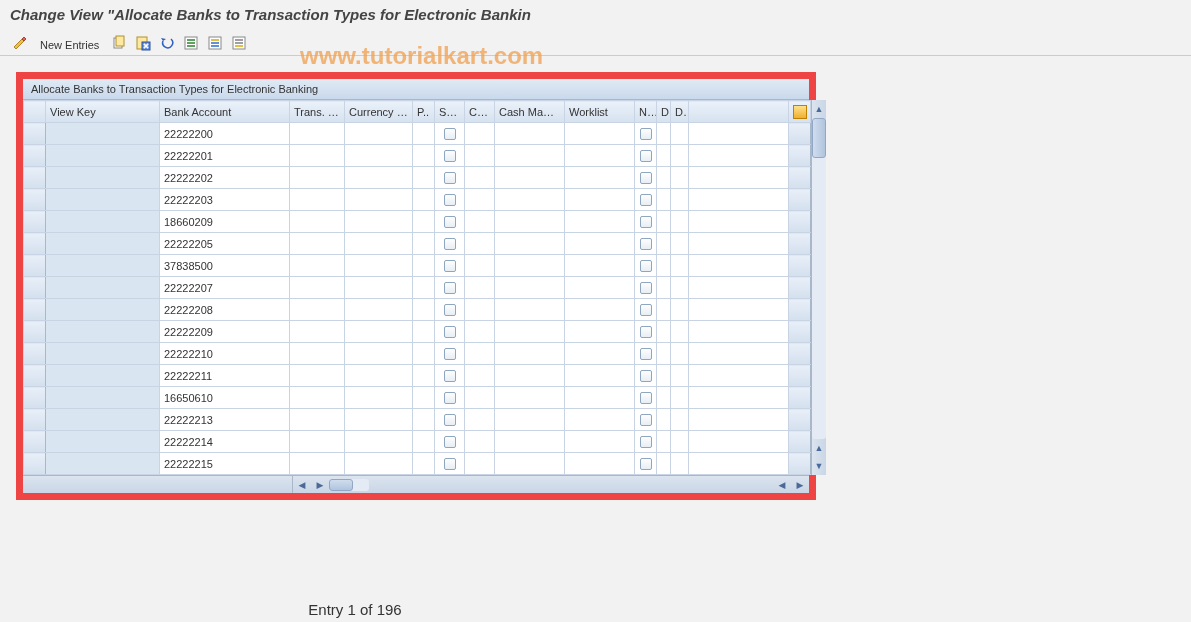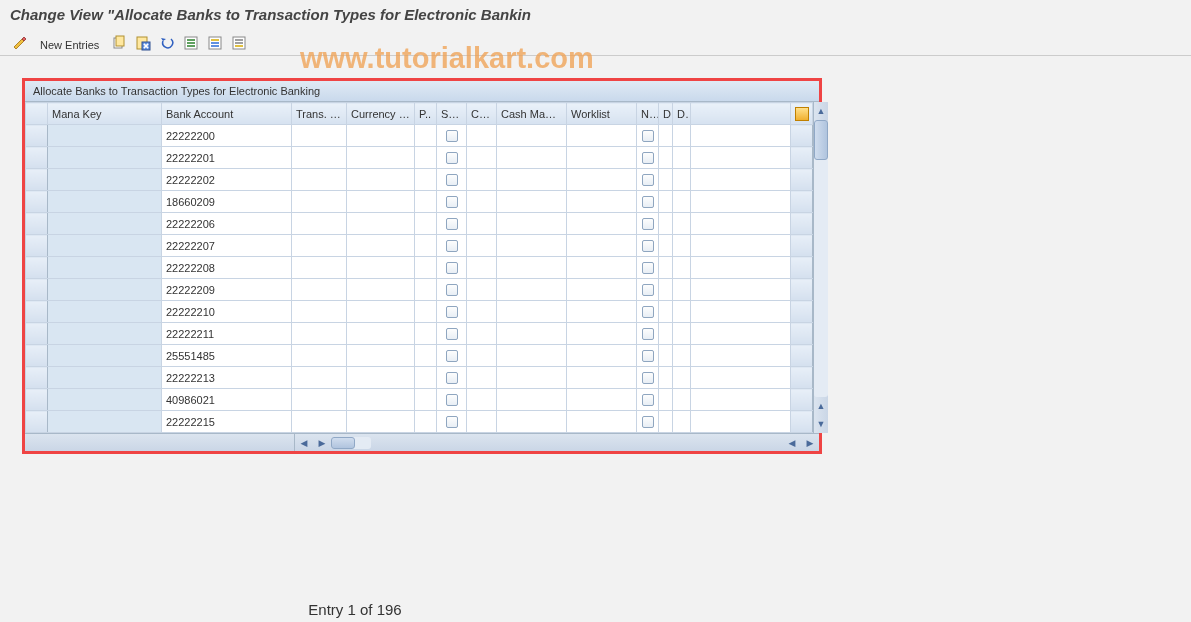--- a/index.html
+++ b/index.html
@@ -40,23 +40,23 @@
       border-radius: 2px;
       cursor: pointer;
     }
     .toolbar .text-btn {
       padding: 2px 6px;
       font-size: 11px;
       color: #333;
       cursor: pointer;
     }
     .panel {
-      margin: 22px;
+      margin: 16px;
       width: 800px;
-      border: 3px solid #ef4444;
+      border: 7px solid #ef4444;
       background: #a3a3a3;
     }
     .panel-header {
       background: linear-gradient(#e0eaf4, #c9d9ec);
       padding: 4px 8px;
       font-size: 11px;
       color: #333;
       border-bottom: 1px solid #a8b8c8;
     }
     .grid-wrap {
@@ -233,21 +233,21 @@
       padding: 0 28px 0 28px;
     }
     .entry-label {
       font-size: 15px;
       color: #333;
     }
     .watermark {
       position: absolute;
       top: 42px;
       left: 300px;
-      font-size: 29px;
+      font-size: 24px;
       font-weight: bold;
       color: #f0a050;
       opacity: 0.75;
       pointer-events: none;
       font-family: Arial, sans-serif;
     }
     svg { display: block; }
   </style>
 </head>
 <body>
@@ -326,21 +326,21 @@
         <col style="width:70px">
         <col style="width:22px">
         <col style="width:14px">
         <col style="width:18px">
         <col style="width:100px">
         <col style="width:22px">
       </colgroup>
       <thead>
         <tr>
           <th></th>
-          <th>Mana Key</th>
+          <th>View Key</th>
           <th>Bank Account</th>
           <th>Trans. t...</th>
           <th>Currency c...</th>
           <th>P..</th>
           <th>Su...</th>
           <th>Co...</th>
           <th>Cash Mana...</th>
           <th>Worklist</th>
           <th>N..</th>
           <th>D</th>
@@ -397,38 +397,72 @@
             <td></td>
             <td class="checkbox-cell"><span class="mini-checkbox"></span></td>
             <td></td>
             <td></td>
             <td></td>
             <td class="sel-cell"></td>
           </tr>
           <tr>
             <td class="sel-cell"></td>
             <td class="bankkey"></td>
+            <td>22222203</td>
+            <td></td>
+            <td></td>
+            <td></td>
+            <td class="checkbox-cell"><span class="mini-checkbox"></span></td>
+            <td></td>
+            <td></td>
+            <td></td>
+            <td class="checkbox-cell"><span class="mini-checkbox"></span></td>
+            <td></td>
+            <td></td>
+            <td></td>
+            <td class="sel-cell"></td>
+          </tr>
+          <tr>
+            <td class="sel-cell"></td>
+            <td class="bankkey"></td>
             <td>18660209</td>
             <td></td>
             <td></td>
             <td></td>
             <td class="checkbox-cell"><span class="mini-checkbox"></span></td>
             <td></td>
             <td></td>
             <td></td>
             <td class="checkbox-cell"><span class="mini-checkbox"></span></td>
             <td></td>
             <td></td>
             <td></td>
             <td class="sel-cell"></td>
           </tr>
           <tr>
             <td class="sel-cell"></td>
             <td class="bankkey"></td>
-            <td>22222206</td>
+            <td>22222205</td>
+            <td></td>
+            <td></td>
+            <td></td>
+            <td class="checkbox-cell"><span class="mini-checkbox"></span></td>
+            <td></td>
+            <td></td>
+            <td></td>
+            <td class="checkbox-cell"><span class="mini-checkbox"></span></td>
+            <td></td>
+            <td></td>
+            <td></td>
+            <td class="sel-cell"></td>
+          </tr>
+          <tr>
+            <td class="sel-cell"></td>
+            <td class="bankkey"></td>
+            <td>37838500</td>
             <td></td>
             <td></td>
             <td></td>
             <td class="checkbox-cell"><span class="mini-checkbox"></span></td>
             <td></td>
             <td></td>
             <td></td>
             <td class="checkbox-cell"><span class="mini-checkbox"></span></td>
             <td></td>
             <td></td>
@@ -516,21 +550,21 @@
             <td></td>
             <td class="checkbox-cell"><span class="mini-checkbox"></span></td>
             <td></td>
             <td></td>
             <td></td>
             <td class="sel-cell"></td>
           </tr>
           <tr>
             <td class="sel-cell"></td>
             <td class="bankkey"></td>
-            <td>25551485</td>
+            <td>16650610</td>
             <td></td>
             <td></td>
             <td></td>
             <td class="checkbox-cell"><span class="mini-checkbox"></span></td>
             <td></td>
             <td></td>
             <td></td>
             <td class="checkbox-cell"><span class="mini-checkbox"></span></td>
             <td></td>
             <td></td>
@@ -550,21 +584,21 @@
             <td></td>
             <td class="checkbox-cell"><span class="mini-checkbox"></span></td>
             <td></td>
             <td></td>
             <td></td>
             <td class="sel-cell"></td>
           </tr>
           <tr>
             <td class="sel-cell"></td>
             <td class="bankkey"></td>
-            <td>40986021</td>
+            <td>22222214</td>
             <td></td>
             <td></td>
             <td></td>
             <td class="checkbox-cell"><span class="mini-checkbox"></span></td>
             <td></td>
             <td></td>
             <td></td>
             <td class="checkbox-cell"><span class="mini-checkbox"></span></td>
             <td></td>
             <td></td>

